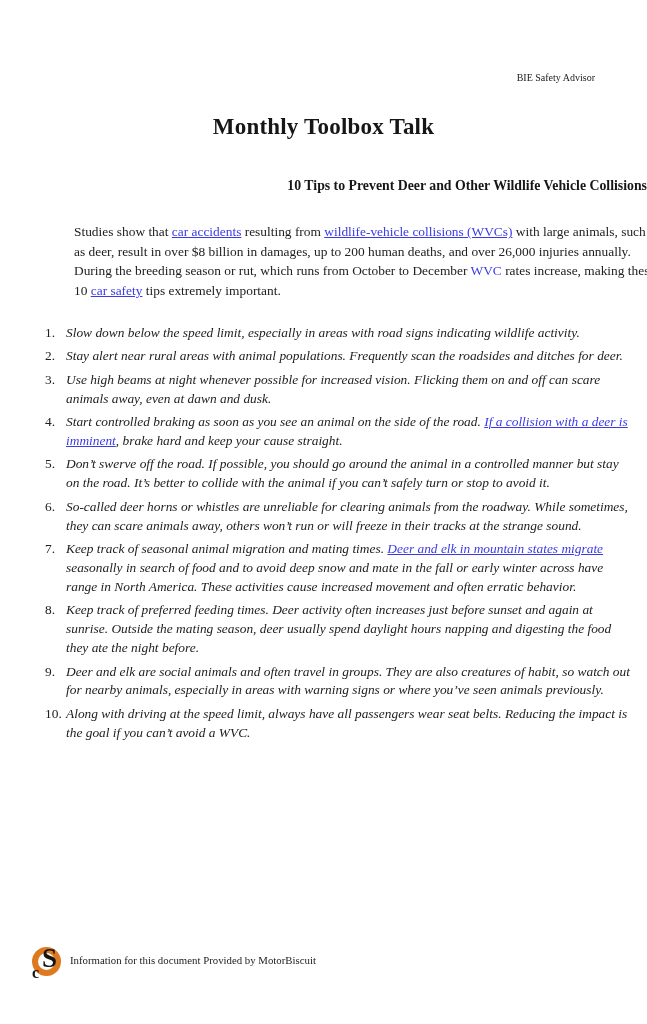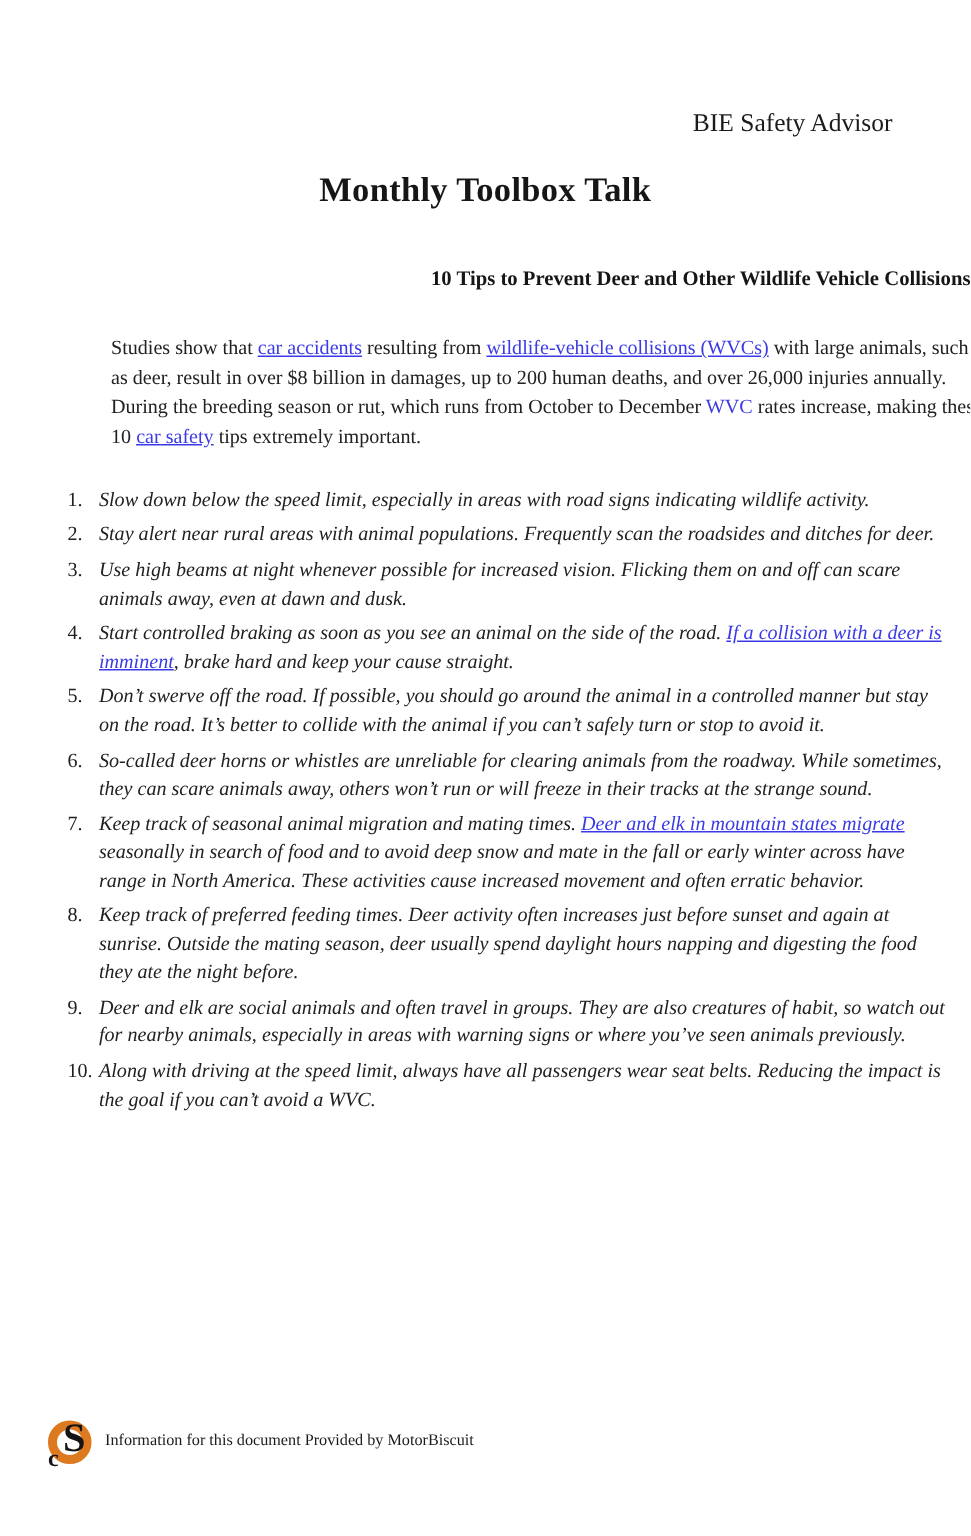--- a/index.html
+++ b/index.html
@@ -7,21 +7,21 @@
     position:relative;
     width:647px; height:1024px;
     margin:0 auto;
     background:#ffffff;
     font-family:"Liberation Serif", serif;
     color:#212121;
     overflow:hidden;
   }
   .header-right {
     position:absolute; top:72px; right:52px;
-    font-size:17px; color:#1b1b1b;
+    font-size:10px; color:#1b1b1b;
   }
   .doc-title {
     position:absolute; top:114px; left:0; width:100%;
     text-align:center; font-size:23px; font-weight:bold; color:#161616;
     letter-spacing:0.2px;
   }
   .doc-subtitle {
     position:absolute; top:178px; left:0; width:100%;
     text-align:right; font-size:13.8px; font-weight:bold; color:#161616;
   }

